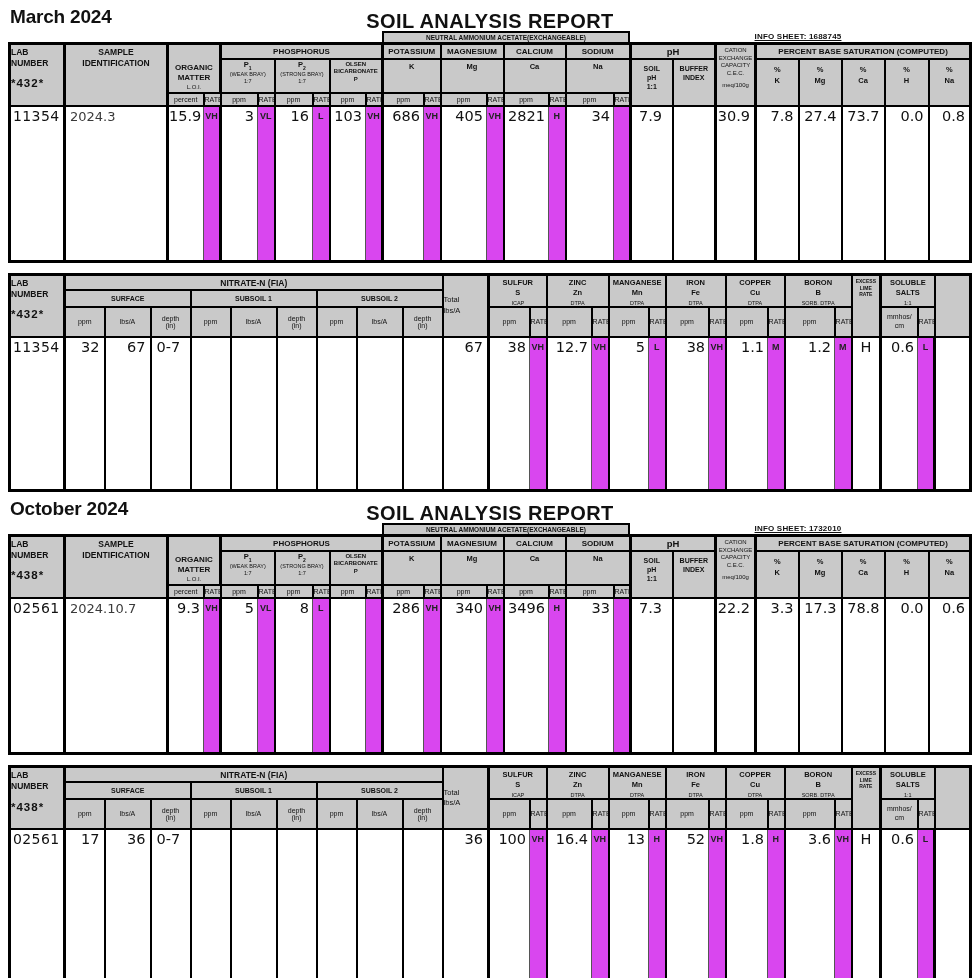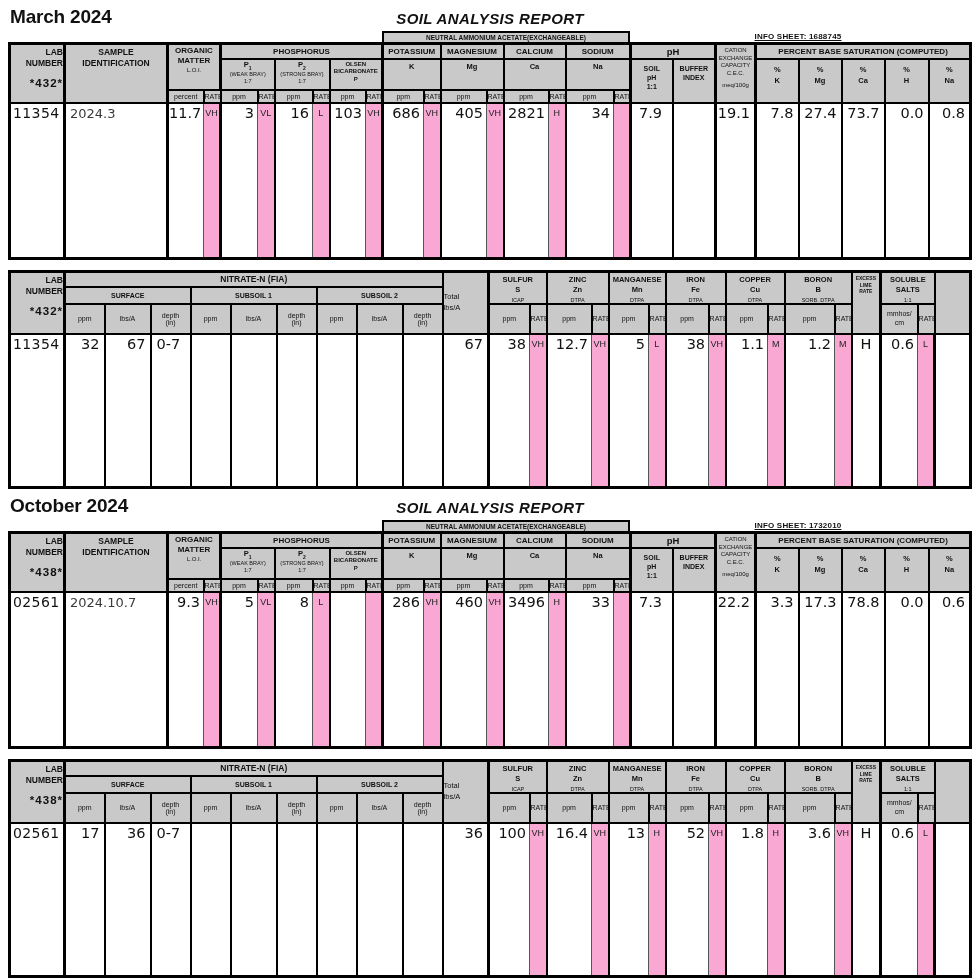--- a/index.html
+++ b/index.html
@@ -1,54 +1,54 @@
 <!DOCTYPE html>
 <html><head>
 <meta charset="utf-8">
 <style>
   html,body{margin:0;padding:0;background:#fff;}
   body{width:980px;height:978px;font-family:"Liberation Sans",sans-serif;color:#111;overflow:hidden;}
   .report{margin-top:5px;}
   .rhead{position:relative;height:25px;}
   .period{position:absolute;left:10px;top:1px;font-size:19px;font-weight:bold;letter-spacing:-.2px;}
-  .rtitle{text-align:center;font-size:15px;font-weight:bold;letter-spacing:.4px;padding-top:5px;font-style:italic;}
+  .rtitle{text-align:center;font-size:20px;font-weight:bold;letter-spacing:.4px;padding-top:5px;}
   .twrap{position:relative;margin:12px 8px 0 8px;}
   .banner{position:absolute;bottom:100%;left:374px;width:248px;height:11px;box-sizing:border-box;background:#c9c9c9;border:2px solid #000;border-bottom:none;font-size:6.5px;font-weight:bold;text-align:center;line-height:9px;overflow:hidden;}
   .info{position:absolute;bottom:100%;left:700px;width:180px;text-align:center;font-size:8px;font-weight:bold;text-decoration:underline;letter-spacing:.2px;margin-bottom:1px;}
   table{border-collapse:collapse;table-layout:fixed;width:964px;border:3px solid #000;}
   th,td{border:2px solid #000;padding:0;overflow:hidden;font-weight:normal;}
   th{background:#c9c9c9;vertical-align:top;}
   td{background:#fff;vertical-align:top;}
   .tr2{border-right-width:3px !important;}
   tr.r1{height:15px;} tr.r2{height:31px;} tr.r3{height:13px;} tr.mb{height:156px;}
   tr.n1{height:14px;} tr.n2{height:15px;} tr.n3{height:30px;} tr.nb{height:154px;}
   .pl{white-space:pre-line;}
   .grp{font-size:8px;font-weight:bold;text-align:center;vertical-align:middle;}
   .phbig{font-size:9.5px;}
-  .labh{text-align:right;}
+  .labh{text-align:left;}
   .lab-t{font-size:8.5px;font-weight:bold;white-space:pre-line;padding-top:2px;line-height:1.25;}
   .lab-n{font-size:11.5px;font-weight:bold;margin-top:9px;letter-spacing:1px;}
   .samph{font-size:8.5px;font-weight:bold;text-align:center;padding-top:2px;line-height:1.25;}
   .omh{text-align:center;}
-  .h8{font-size:8px;font-weight:bold;white-space:pre-line;line-height:1.2;padding-top:1px;}
+  .h8{font-size:8px;font-weight:bold;white-space:pre-line;line-height:1.2;padding-top:18px;}
   .h6{font-size:6px;white-space:pre-line;line-height:1.25;}
   .loi{margin-top:2px;}
   .pcell{text-align:center;padding-top:1px;}
   .pline{font-size:7.5px;font-weight:bold;line-height:1.1;}
   .pline sub{font-size:5px;}
   .h55{font-size:5.5px;line-height:1.3;white-space:pre-line;}
   .sym{font-size:7.5px;font-weight:bold;text-align:center;padding-top:2px;}
   .units th{font-size:7px;text-align:center;vertical-align:middle;}
   .cech{text-align:center;padding-top:2px;}
   .meq{margin-top:5px;}
   .midh{font-size:7px;font-weight:bold;text-align:center;white-space:pre-line;padding-top:4px;line-height:1.3;}
   .pcth{font-size:7.5px;font-weight:bold;text-align:center;white-space:pre-line;padding-top:4px;line-height:1.5;}
   .num{font-family:"DejaVu Sans",sans-serif;font-size:14.5px;}
   .val{text-align:right;padding:1px 3px 0 0;border-right:1px solid #555;}
-  .rate{background:#f9a8d4;text-align:center;font-size:9px;font-weight:normal;color:#222;padding-top:4px;border-left:1px solid #555;margin-left:24px;}
+  .rate{background:#d946ef;text-align:center;font-size:9px;font-weight:bold;color:#222;padding-top:4px;border-left:1px solid #555;margin-left:24px;}
   .labv{font-size:14px;letter-spacing:.4px;padding:1px 0 0 2px;}
   .sampv{font-size:13px;color:#3a3a3a;padding:2px 0 0 4px;}
   .phv{text-align:left;padding:1px 0 0 7px;}
   .rnum{text-align:right;padding:1px 4px 0 0;}
   .lnum{text-align:left;padding:1px 0 0 5px;}
   .ctr{text-align:center;padding-top:1px;}
   .ntitle{font-size:8.5px;font-weight:bold;text-align:center;vertical-align:middle;}
   .nsub{font-size:7px;font-weight:bold;text-align:center;vertical-align:middle;}
   .totalh{font-size:7.5px;text-align:left;vertical-align:middle;white-space:pre-line;line-height:1.4;}
   .mblk{text-align:center;padding-top:2px;}
@@ -180,39 +180,39 @@
         <th>ppm</th>
               <th>RATE</th>
         <th>ppm</th>
               <th>RATE</th>
         <th>ppm</th>
               <th class="tr2">RATE</th>
       </tr>
       <tr class="mb">
         <td class="num labv tr2">11354</td>
         <td class="num sampv tr2">2024.3</td>
-        <td class="num val">11.7</td>
+        <td class="num val">15.9</td>
         <td class="rate tr2">VH</td>
         <td class="num val">3</td>
         <td class="rate">VL</td>
         <td class="num val">16</td>
         <td class="rate">L</td>
         <td class="num val">103</td>
         <td class="rate tr2">VH</td>
         <td class="num val">686</td>
         <td class="rate">VH</td>
         <td class="num val">405</td>
         <td class="rate">VH</td>
         <td class="num val">2821</td>
         <td class="rate">H</td>
         <td class="num val">34</td>
         <td class="rate tr2"></td>
         <td class="num phv">7.9</td>
         <td class="num tr2"></td>
-        <td class="num rnum tr2">19.1</td>
+        <td class="num rnum tr2">30.9</td>
         <td class="num rnum">7.8</td>
         <td class="num rnum">27.4</td>
         <td class="num rnum">73.7</td>
         <td class="num rnum">0.0</td>
         <td class="num rnum">0.8</td>
       </tr>
     </tbody>
         </table>
   </div>
 
@@ -494,21 +494,21 @@
         <td class="num val">9.3</td>
         <td class="rate tr2">VH</td>
         <td class="num val">5</td>
         <td class="rate">VL</td>
         <td class="num val">8</td>
         <td class="rate">L</td>
         <td class="num val"></td>
         <td class="rate tr2"></td>
         <td class="num val">286</td>
         <td class="rate">VH</td>
-        <td class="num val">460</td>
+        <td class="num val">340</td>
         <td class="rate">VH</td>
         <td class="num val">3496</td>
         <td class="rate">H</td>
         <td class="num val">33</td>
         <td class="rate tr2"></td>
         <td class="num phv">7.3</td>
         <td class="num tr2"></td>
         <td class="num rnum tr2">22.2</td>
         <td class="num rnum">3.3</td>
         <td class="num rnum">17.3</td>

